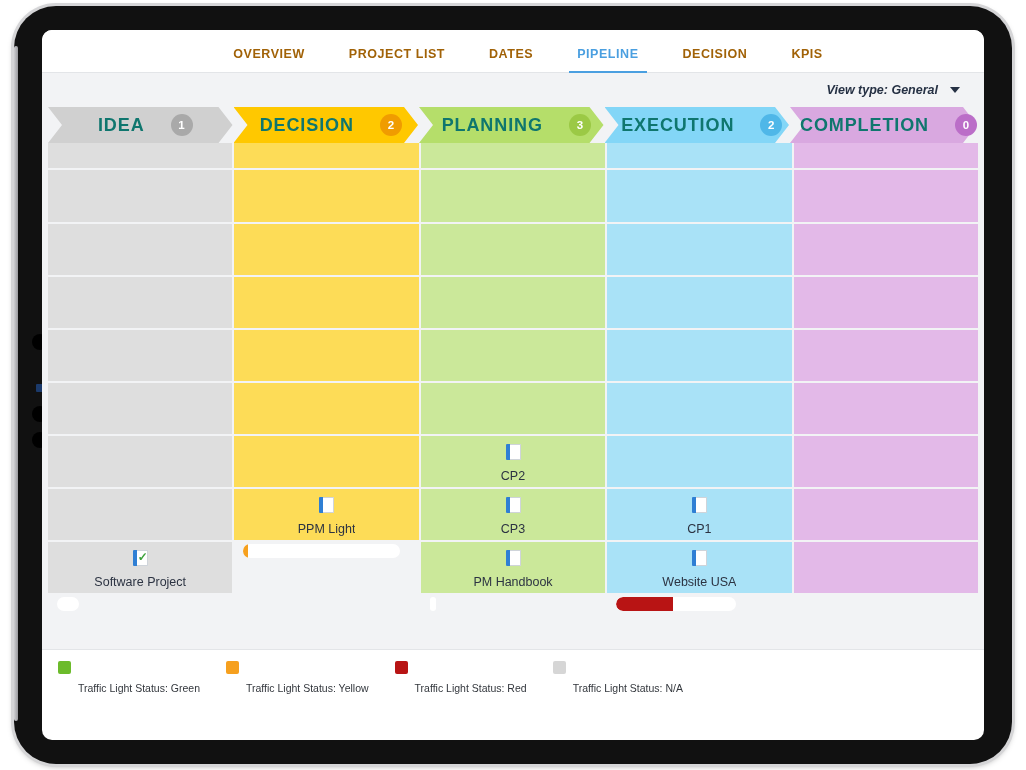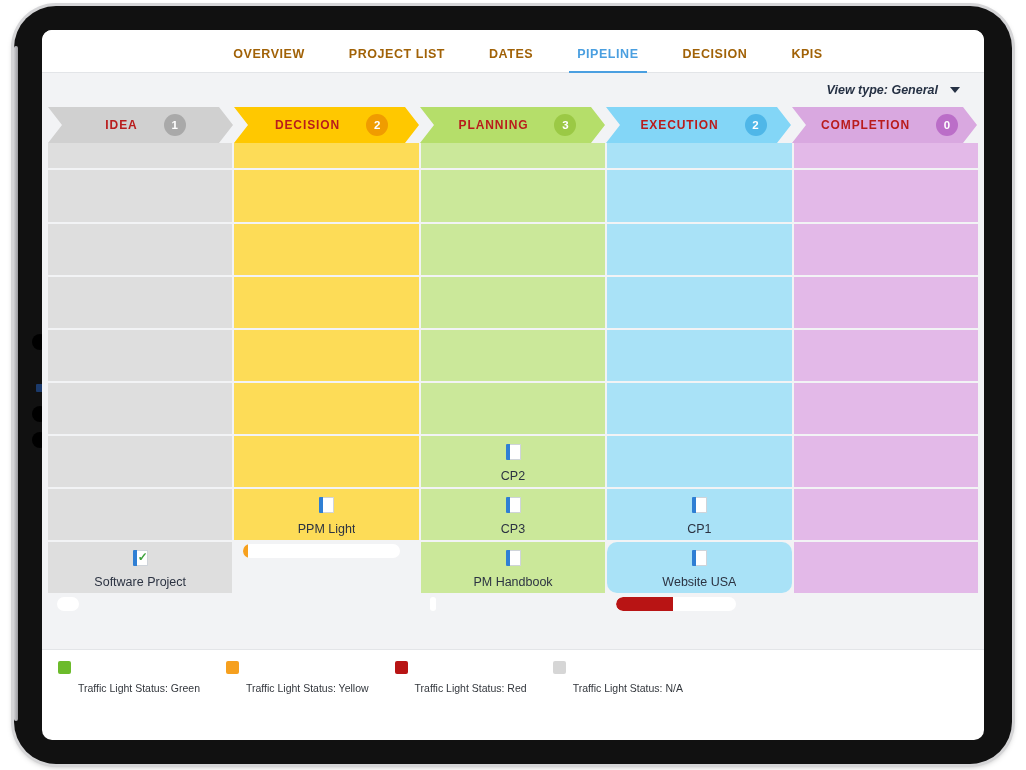--- a/index.html
+++ b/index.html
@@ -133,22 +133,22 @@
   }
   .stage-header .hdr-inner{
     position:relative;
     display:flex;align-items:center;justify-content:center;
     gap:26px;
     width:100%;
     padding-left:10px;
     box-sizing:border-box;
   }
   .stage-label{
-    font-size:12px;font-weight:bold;letter-spacing:.9px;
-    color:#b91c1c;
+    font-size:18px;font-weight:bold;letter-spacing:.9px;
+    color:#0f766e;
   }
   .stage-count{
     width:22px;height:22px;border-radius:50%;
     display:flex;align-items:center;justify-content:center;
     font-size:11.5px;font-weight:bold;color:#fff;
   }
 
   #stage-body-row{
     display:flex;
     height:506px;
@@ -389,21 +389,21 @@
                 <span class="doc-icon">
                   <span class="spine"></span>
                   <span class="page"></span>
                 </span>
                 <span class="card-title">CP1</span>
               </div>
               <div class="progress-track" style="width: 94%;">
                 <div class="progress-fill" style="width: 50%; background: rgb(184, 20, 20);"></div>
               </div>
             </div>
-            <div class="lane card" style="background: rgb(169, 226, 247); height: 51px; border-radius: 10px;">
+            <div class="lane card" style="background: rgb(169, 226, 247); height: 51px;">
               <div class="card-head">
                 <span class="doc-icon">
                   <span class="spine"></span>
                   <span class="page"></span>
                 </span>
                 <span class="card-title">Website USA</span>
               </div>
               <div class="progress-track" style="width: 72%;">
                 <div class="progress-fill" style="width: 47%; background: rgb(184, 20, 20);"></div>
               </div>

